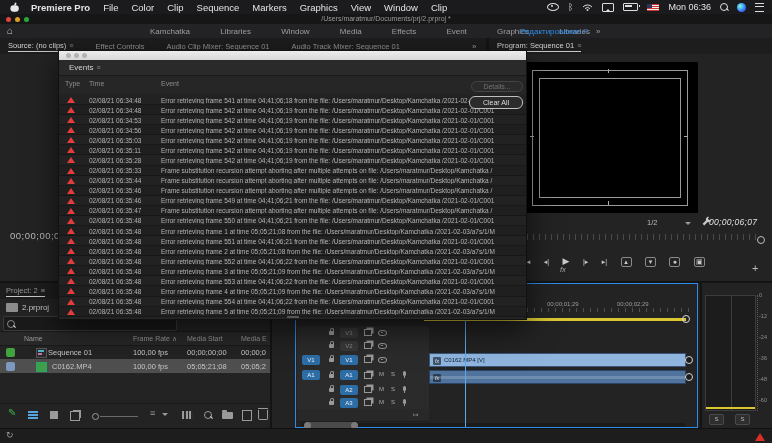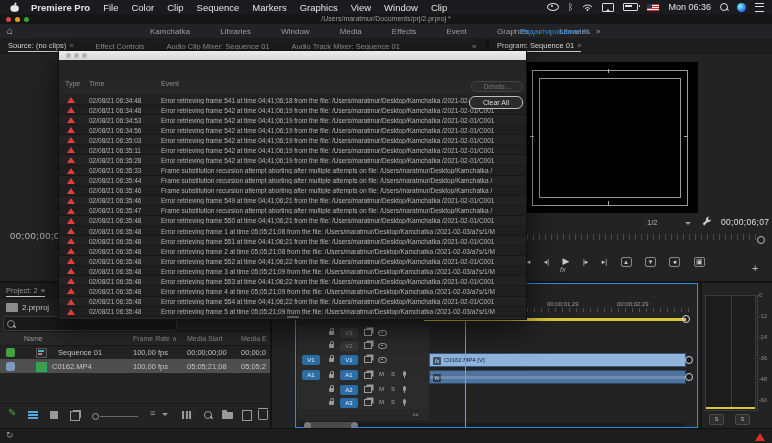--- a/index.html
+++ b/index.html
@@ -191,21 +191,21 @@
       <span class="ctick" style="left:5px;top:74px;width:4px;height:1px;"></span>
     </div>
 
     <span class="abs" style="left:158px;top:180px;font-size:7.5px;color:#bbb;">
       <span>1/2</span>
     </span>
     <span class="abs" style="left:196px;top:184px;width:0;height:0;border-left:3px solid transparent;border-right:3px solid transparent;border-top:3px solid #9a9a9a;"></span>
     <svg class="abs" style="left:212px;top:178px;" width="11" height="11">
       <path d="M10 3.5a2.6 2.6 0 0 1-3.4 2.5L3.2 9.4 1.6 7.8 5 4.4A2.6 2.6 0 0 1 8.2 1l-1.4 1.6 1.6 1.6L10 3.5z" fill="#c9c9c9"></path>
     </svg>
-    <span class="abs" style="left:232px;top:179px;font-size:8.5px;color:#e0e0e0;letter-spacing:.3px;">00;00;06;07</span>
+    <span class="abs" style="left:220px;top:179px;font-size:8.5px;color:#e0e0e0;letter-spacing:.3px;font-style:italic;">00;00;06;07</span>
 
     <div class="abs" style="left:8px;top:196px;width:264px;height:6px;background:repeating-linear-gradient(90deg,#5a5a5a 0 1px,transparent 1px 6px);opacity:.7;"></div>
     <span class="abs" style="left:268px;top:198px;width:6px;height:6px;border:1px solid #bdbdbd;border-radius:50%;"></span>
 
     <div class="abs transport" style="left:36px;top:212px;white-space:nowrap;">
       <span>|◂</span>
       <span>◂|</span>
       <span style="font-size:9px;">▶</span>
       <span>|▸</span>
       <span>▸|</span>
@@ -239,21 +239,21 @@
       <span class="phead" style="left:133px;"><span>Frame Rate</span> <span>∧</span></span>
       <span class="phead" style="left:187px;">Media Start</span>
       <span class="phead" style="left:241px;">Media E</span>
     </div>
     <div class="prow" style="top:62px;">
       <span class="chip" style="left:6px;top:2.5px;background:#41a33e;"></span>
       <span class="abs" style="left:36px;top:3px;width:9px;height:8px;background:#2a2a2a;border:1px solid #555;">
         <span class="abs" style="left:1px;top:1px;width:6px;height:2px;background:#4db6c8;"></span>
         <span class="abs" style="left:1px;top:4px;width:4px;height:2px;background:#c86fae;"></span>
       </span>
-      <span style="left:58px;">Sequence 01</span>
+      <span style="left:48px;">Sequence 01</span>
       <span style="left:133px;">100,00 fps</span>
       <span style="left:187px;">00;00;00;00</span>
       <span style="left:241px;">00;00;0</span>
     </div>
     <div class="prow" style="top:76px;background:#4f4f4f;">
       <span class="chip" style="left:6px;top:2.5px;background:#7c99c0;"></span>
       <span class="abs" style="left:36px;top:3px;width:9px;height:8px;background:#3f9e4a;border:1px solid #2a6; "></span>
       <span style="left:52px;">C0162.MP4</span>
       <span style="left:133px;">100,00 fps</span>
       <span style="left:187px;">05;05;21;08</span>
@@ -412,20 +412,24 @@
     <span class="abs" style="left:6px;top:1px;font-size:9px;color:#9a9a9a;">↻</span>
     <span class="abs" style="left:755px;top:4px;width:0;height:0;border-left:5px solid transparent;border-right:5px solid transparent;border-bottom:8px solid #d93025;"></span>
   </div>
 
   <div id="events" class="abs">
     <div id="ev-titlebar">
       <span class="ev-dot" style="left:7px;"></span>
       <span class="ev-dot" style="left:15px;"></span>
       <span class="ev-dot" style="left:23px;"></span>
     </div>
+    <div id="ev-tabbar">
+      <span style="margin-left:10px;">Events</span>
+      <span class="pmenu">≡</span>
+    </div>
     <div id="ev-head">
       <span style="left:6px;">Type</span>
       <span style="left:30px;">Time</span>
       <span style="left:102px;">Event</span>
     </div>
     <div class="ev-btn" id="btn-details">Details...</div>
     <div class="ev-btn" id="btn-clear">Clear All</div>
     <div id="ev-rows">
 
         <div class="ev-row">

